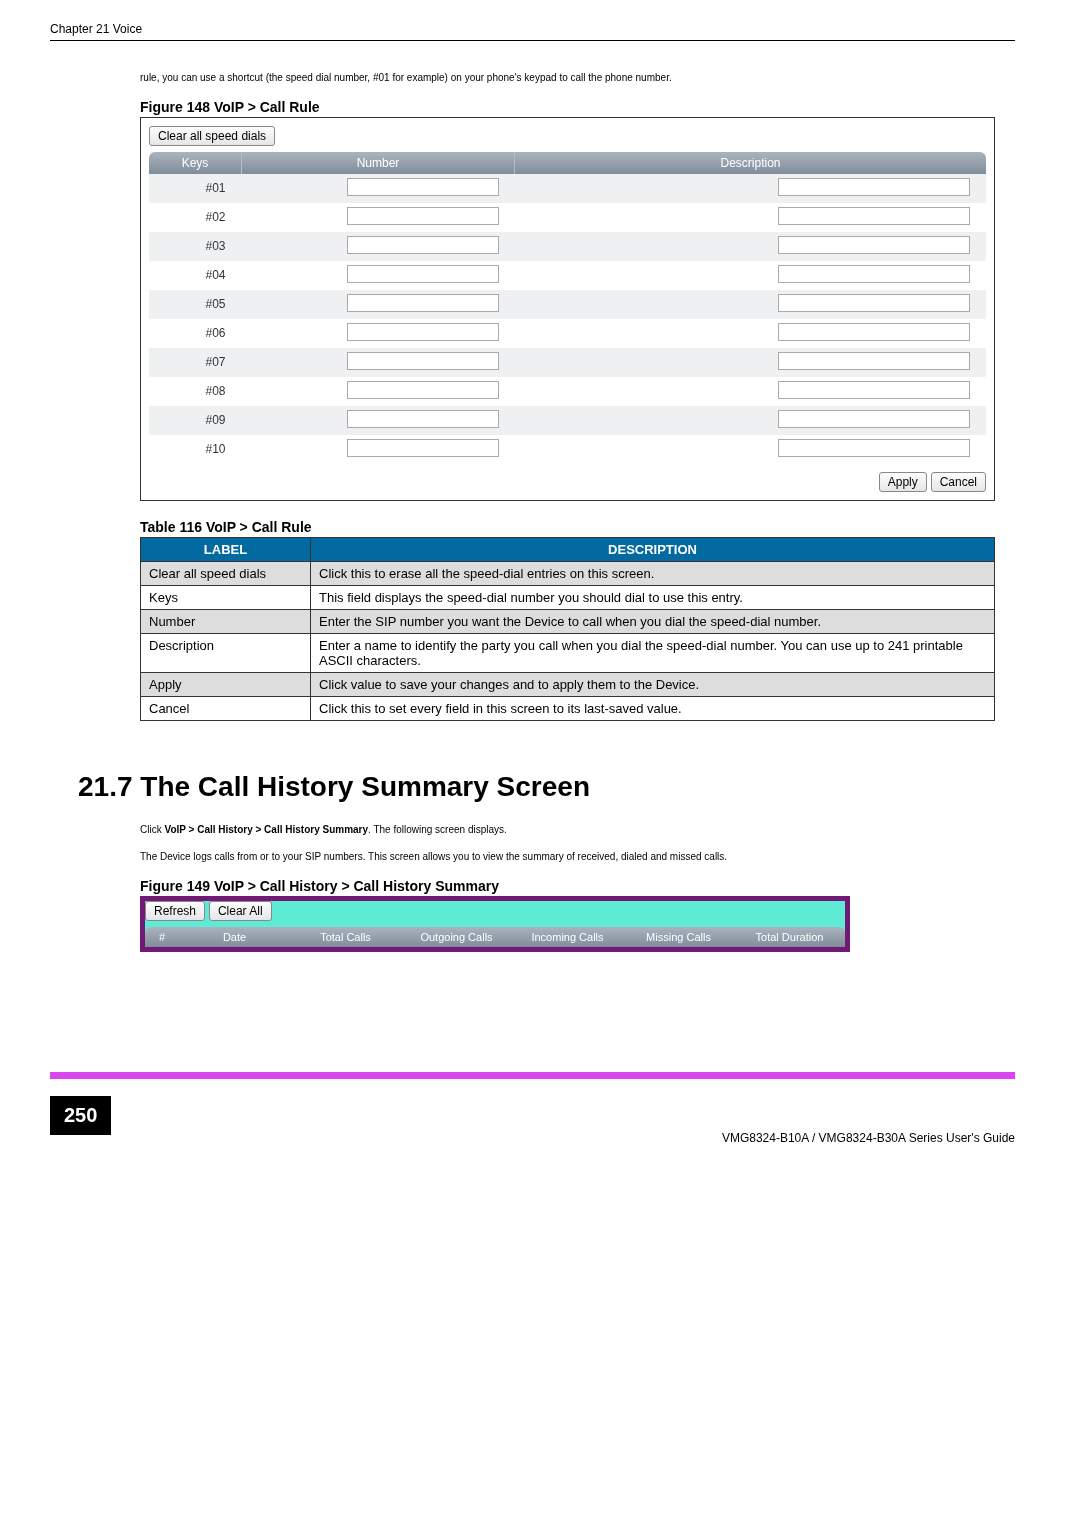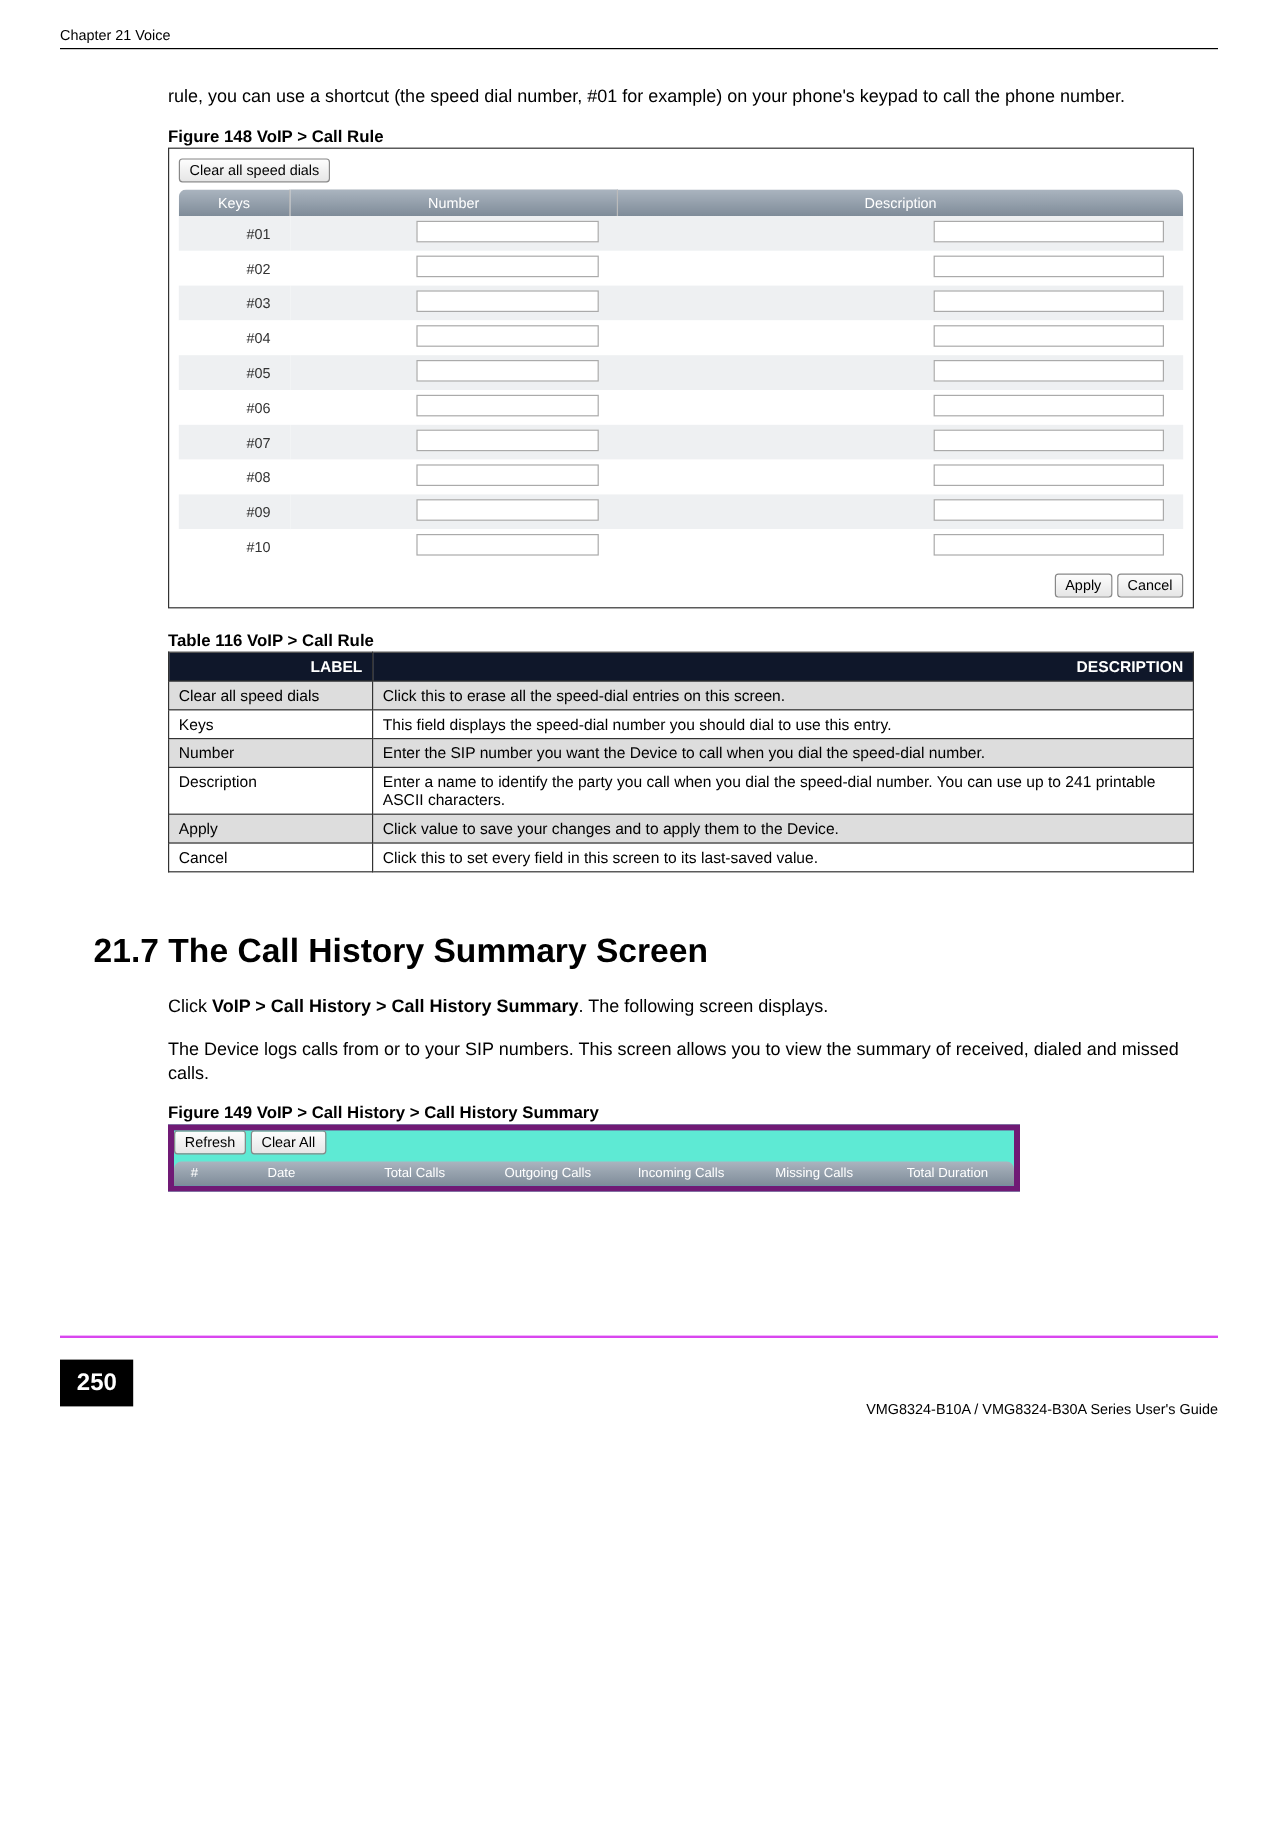--- a/index.html
+++ b/index.html
@@ -20,21 +20,21 @@
     padding-bottom: 4px;
     margin-bottom: 30px;
   }
   .chapter-label {
     font-size: 12px;
     color: #000;
   }
   .body-text {
     margin-left: 90px;
     margin-right: 20px;
-    font-size: 15px;
+    font-size: 10px;
     line-height: 1.35;
     margin-bottom: 14px;
   }
   .figure-caption {
     margin-left: 90px;
     font-weight: bold;
     font-size: 14px;
     margin-bottom: 2px;
   }
   .ui-box {
@@ -107,23 +107,23 @@
     margin-bottom: 2px;
   }
   .doc-table {
     margin-left: 90px;
     margin-right: 20px;
     border-collapse: collapse;
     width: calc(100% - 110px);
     font-size: 13px;
   }
   .doc-table th {
-    background: #0f172a;
+    background: #0369a1;
     color: #fff;
-    text-align: right;
+    text-align: center;
     padding: 4px 8px;
     font-weight: bold;
     border: 1px solid #333;
   }
   .doc-table td {
     border: 1px solid #333;
     padding: 4px 8px;
     vertical-align: top;
   }
   .doc-table tr:nth-child(even) td {
@@ -155,21 +155,21 @@
   .hist-head div {
     flex: 1;
     text-align: center;
     padding: 4px 2px;
   }
   .hist-head div.small {
     flex: 0 0 30px;
   }
   .footer {
     margin-top: 120px;
-    border-top: 2px solid #d946ef;
+    border-top: 7px solid #d946ef;
     display: flex;
     align-items: center;
     gap: 39px;
   }
   .page-num {
     background: #000;
     color: #fff;
     font-weight: bold;
     font-size: 20px;
     padding: 8px 14px;

